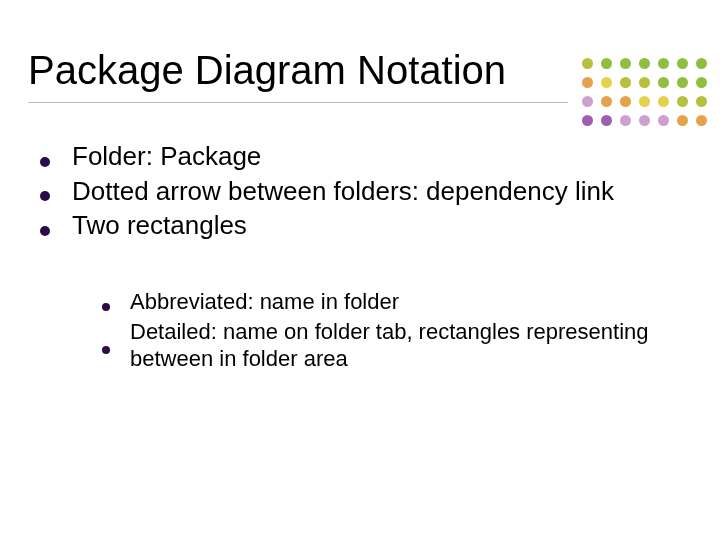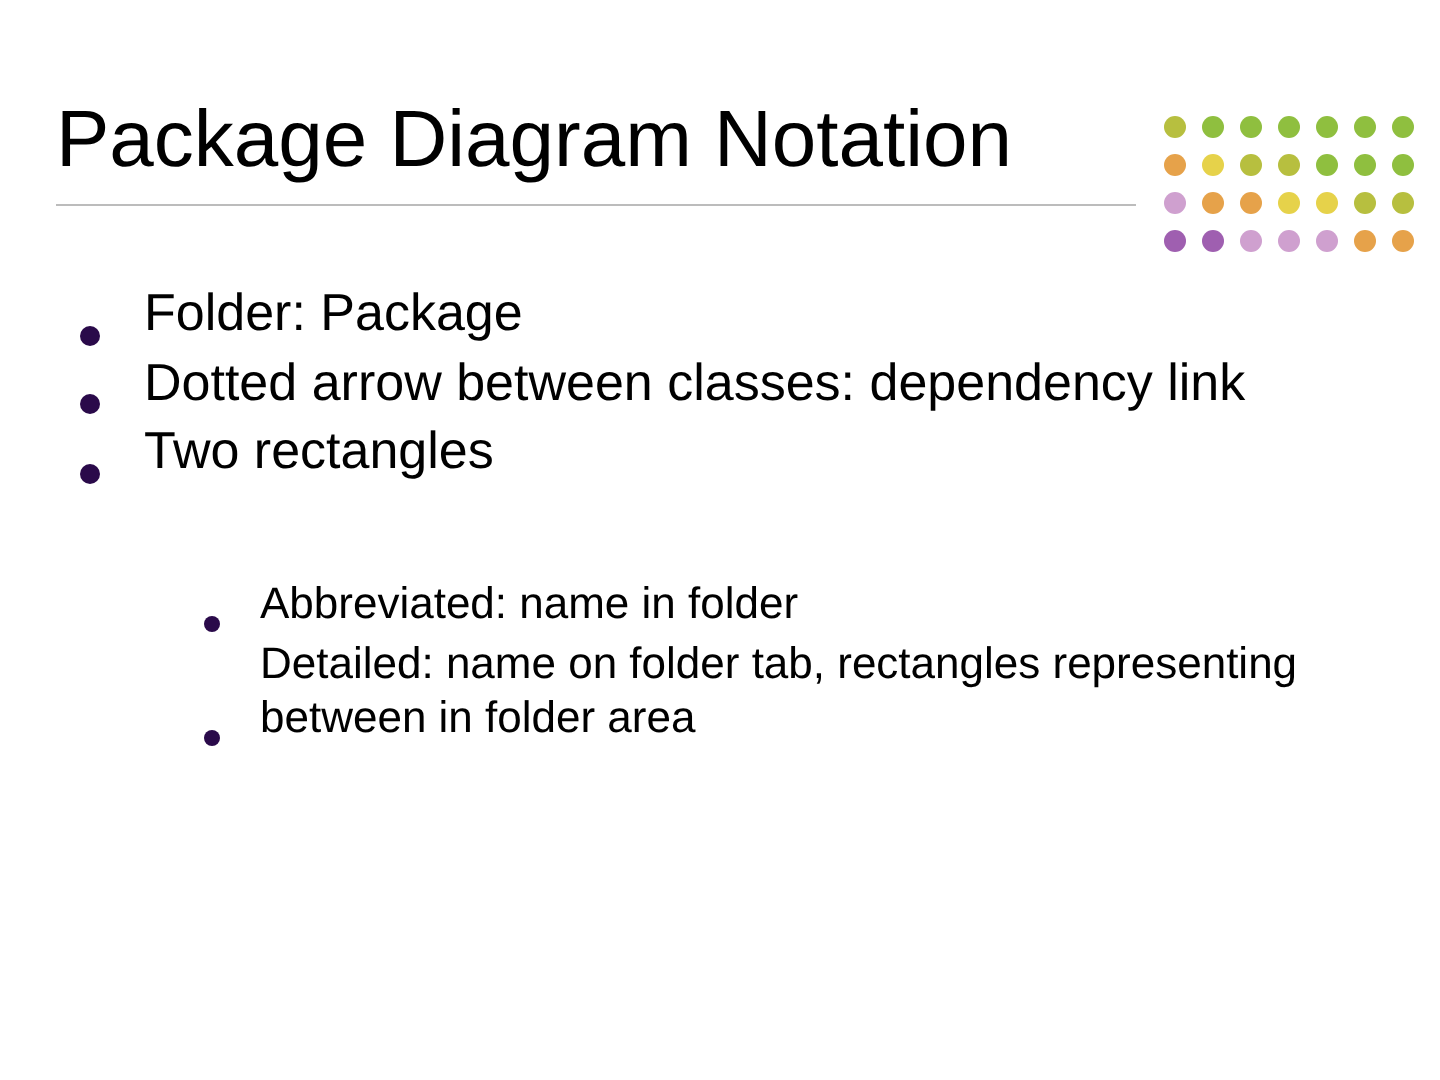--- a/index.html
+++ b/index.html
@@ -54,21 +54,21 @@
   .main-list {
     position: absolute;
     top: 140px;
     left: 40px;
     right: 40px;
     font-size: 26px;
     line-height: 1.25;
   }
   .main-item {
     display: flex;
-    align-items: flex-end;
+    align-items: center;
     margin-bottom: 2px;
   }
   .bullet-l1 {
     width: 10px;
     height: 10px;
     background: #2a0a4a;
     border-radius: 50%;
     flex: 0 0 auto;
     margin-top: 11px;
     margin-right: 22px;
@@ -79,21 +79,21 @@
   .sub-list {
     position: absolute;
     top: 288px;
     left: 102px;
     right: 40px;
     font-size: 22px;
     line-height: 1.25;
   }
   .sub-item {
     display: flex;
-    align-items: flex-end;
+    align-items: center;
     margin-bottom: 2px;
   }
   .bullet-l2 {
     width: 8px;
     height: 8px;
     background: #2a0a4a;
     border-radius: 50%;
     flex: 0 0 auto;
     margin-top: 10px;
     margin-right: 20px;
@@ -141,21 +141,21 @@
       <div class="dot" style="background: rgb(230, 162, 74);"></div>
     </div>
 
   <div class="main-list">
     <div class="main-item">
       <div class="bullet-l1"></div>
       <div class="main-text">Folder:  Package</div>
     </div>
     <div class="main-item">
       <div class="bullet-l1"></div>
-      <div class="main-text">Dotted arrow between classes: dependency link</div>
+      <div class="main-text">Dotted arrow between folders: dependency link</div>
     </div>
     <div class="main-item">
       <div class="bullet-l1"></div>
       <div class="main-text">Two rectangles</div>
     </div>
   </div>
 
   <div class="sub-list">
     <div class="sub-item">
       <div class="bullet-l2"></div>

